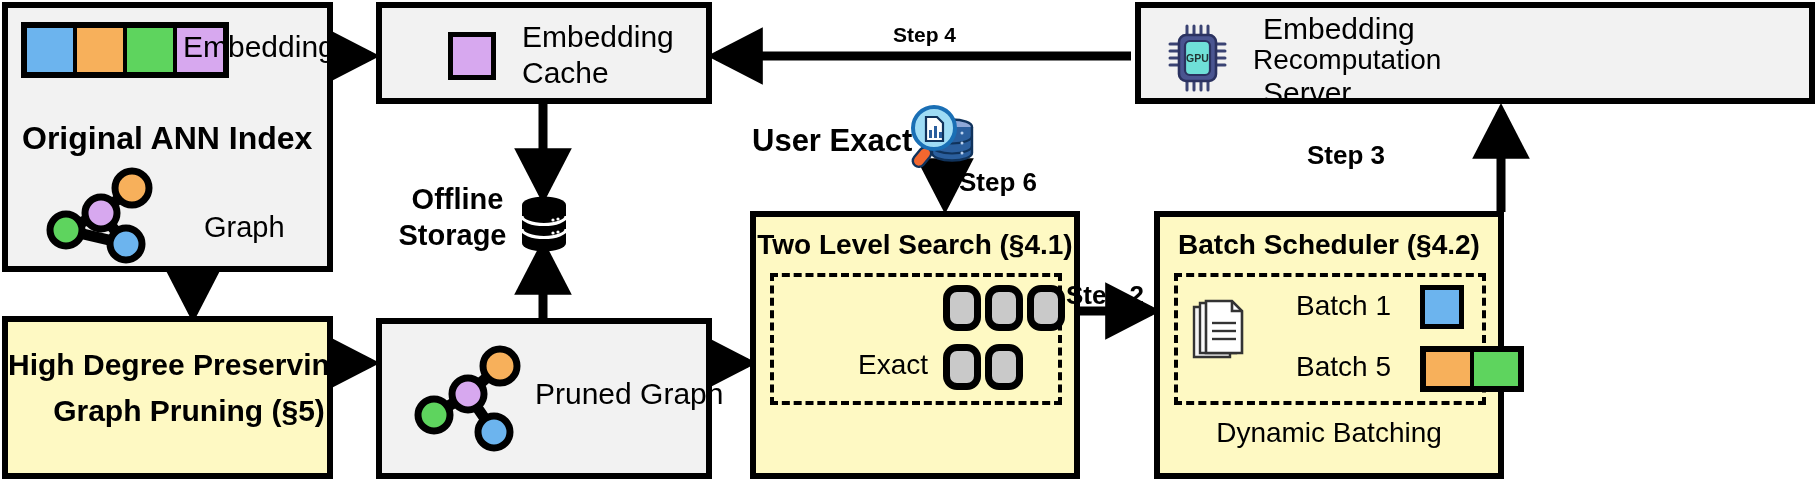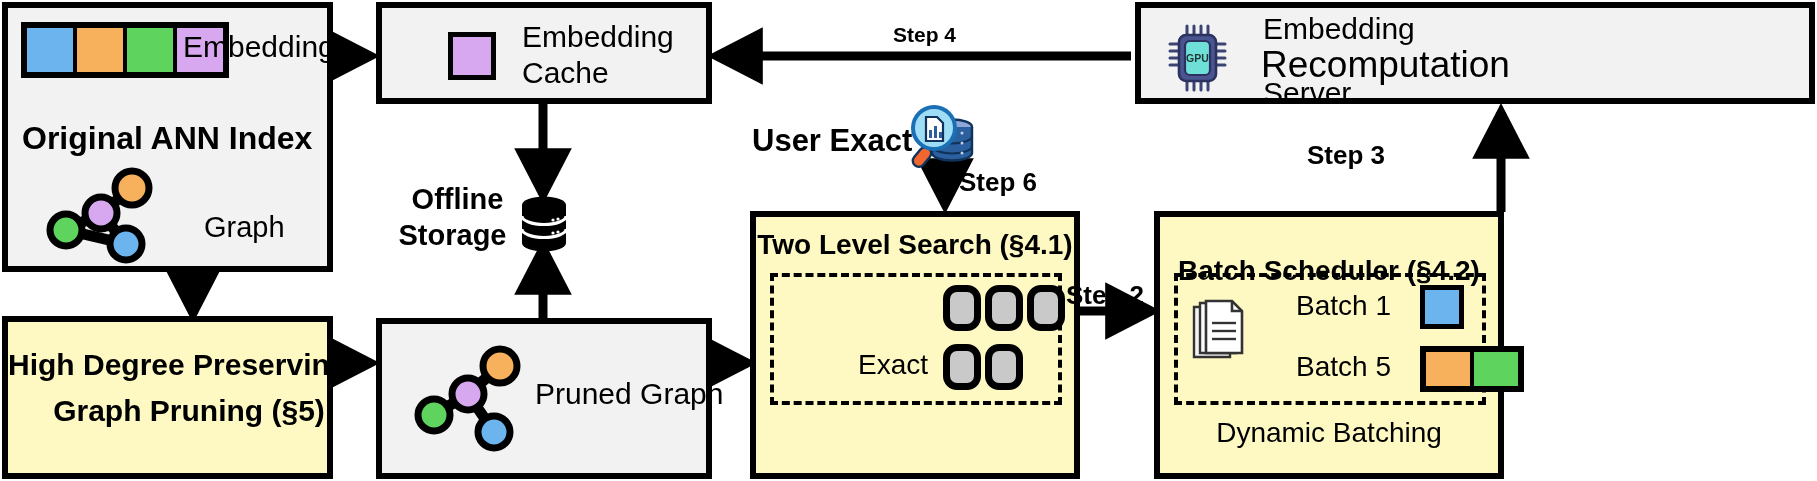--- a/index.html
+++ b/index.html
@@ -164,21 +164,21 @@
       <div class="slot" style="left:253px;top:8px;width:38px;height:46px;"></div>
 
       <div class="lbl" style="left:84px;top:72px;font-size:28px;">Exact</div>
       <div class="slot" style="left:169px;top:67px;width:38px;height:46px;"></div>
       <div class="slot" style="left:211px;top:67px;width:38px;height:46px;"></div>
     </div>
 
   </div>
 
   <div class="box fill-gray" style="left:1154px;top:211px;width:350px;height:268px;">
-    <div class="lbl bold ctr" style="left:0;top:12px;width:338px;font-size:28px;margin-top:26px;">Batch Scheduler (§4.2)</div>
+    <div class="lbl bold ctr" style="left:0;top:12px;width:338px;font-size:28px;">Batch Scheduler (§4.2)</div>
 
     <div class="dashed" style="left:14px;top:56px;width:312px;height:132px;">
 
       <svg class="gsvg" style="left:12px;top:22px;" width="60" height="68" viewBox="0 0 60 68">
         <path d="M4 8 h26 l10 10 v40 h-36 z" fill="#f4f4f4" stroke="#333" stroke-width="2.4"></path>
         <path d="M10 4 h26 l10 10 v40 h-36 z" fill="#fafafa" stroke="#333" stroke-width="2.4"></path>
         <path d="M16 2 h26 l10 10 v42 h-36 z" fill="#ffffff" stroke="#333" stroke-width="2.6"></path>
         <path d="M42 2 v10 h10" fill="none" stroke="#333" stroke-width="2.6"></path>
         <line x1="22" y1="24" x2="46" y2="24" stroke="#333" stroke-width="2.4"></line>
         <line x1="22" y1="32" x2="46" y2="32" stroke="#333" stroke-width="2.4"></line>
@@ -216,21 +216,21 @@
         <line x1="47" y1="20" x2="57" y2="20"></line>
           <line x1="47" y1="27" x2="57" y2="27"></line>
         <line x1="47" y1="34" x2="57" y2="34"></line>
           <line x1="47" y1="41" x2="57" y2="41"></line>
       </g>
       <rect x="11" y="11" width="37" height="46" rx="7" fill="#4a5590" stroke="#2b3260" stroke-width="2.6"></rect>
       <rect x="17" y="17" width="25" height="34" rx="5" fill="#6fe0d8" stroke="#2b3260" stroke-width="2.2"></rect>
       <text x="29.5" y="38" font-family="'Liberation Sans',sans-serif" font-size="10.5" font-weight="bold" fill="#233" text-anchor="middle">GPU</text>
     </svg>
     <div class="lbl" style="left:122px;top:4px;font-size:30px;">Embedding</div>
-    <div class="lbl" style="left:120px;top:36px;font-size:37px;">Recomputation</div>
+    <div class="lbl" style="left:112px;top:36px;font-size:28px;">Recomputation</div>
     <div class="lbl" style="left:122px;top:68px;font-size:30px;">Server</div>
   </div>
 
   <div class="lbl bold" style="left:893px;top:23px;font-size:21px;">Step 4</div>
   <div class="lbl bold" style="left:959px;top:168px;font-size:26px;">Step 6</div>
   <div class="lbl bold" style="left:1066px;top:281px;font-size:26px;">Step 2</div>
   <div class="lbl bold" style="left:1307px;top:141px;font-size:26px;">Step 3</div>
 
 </div>
 

